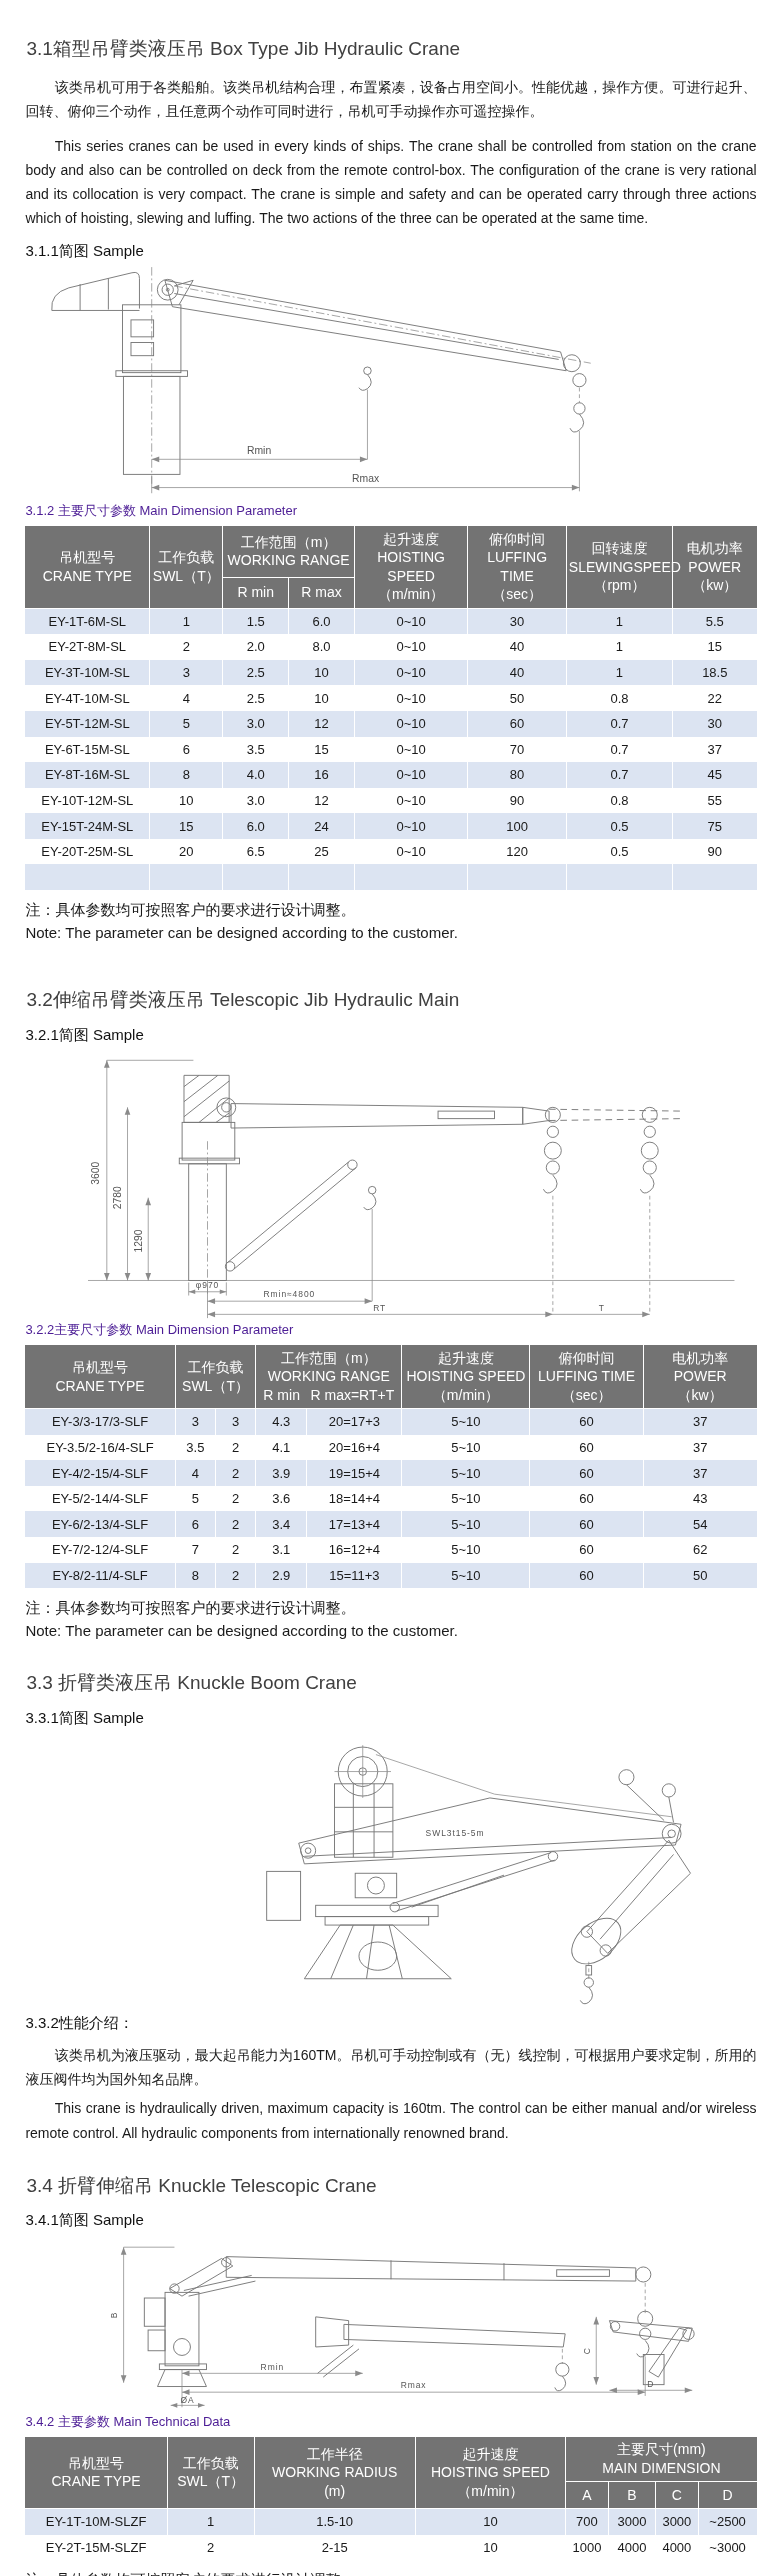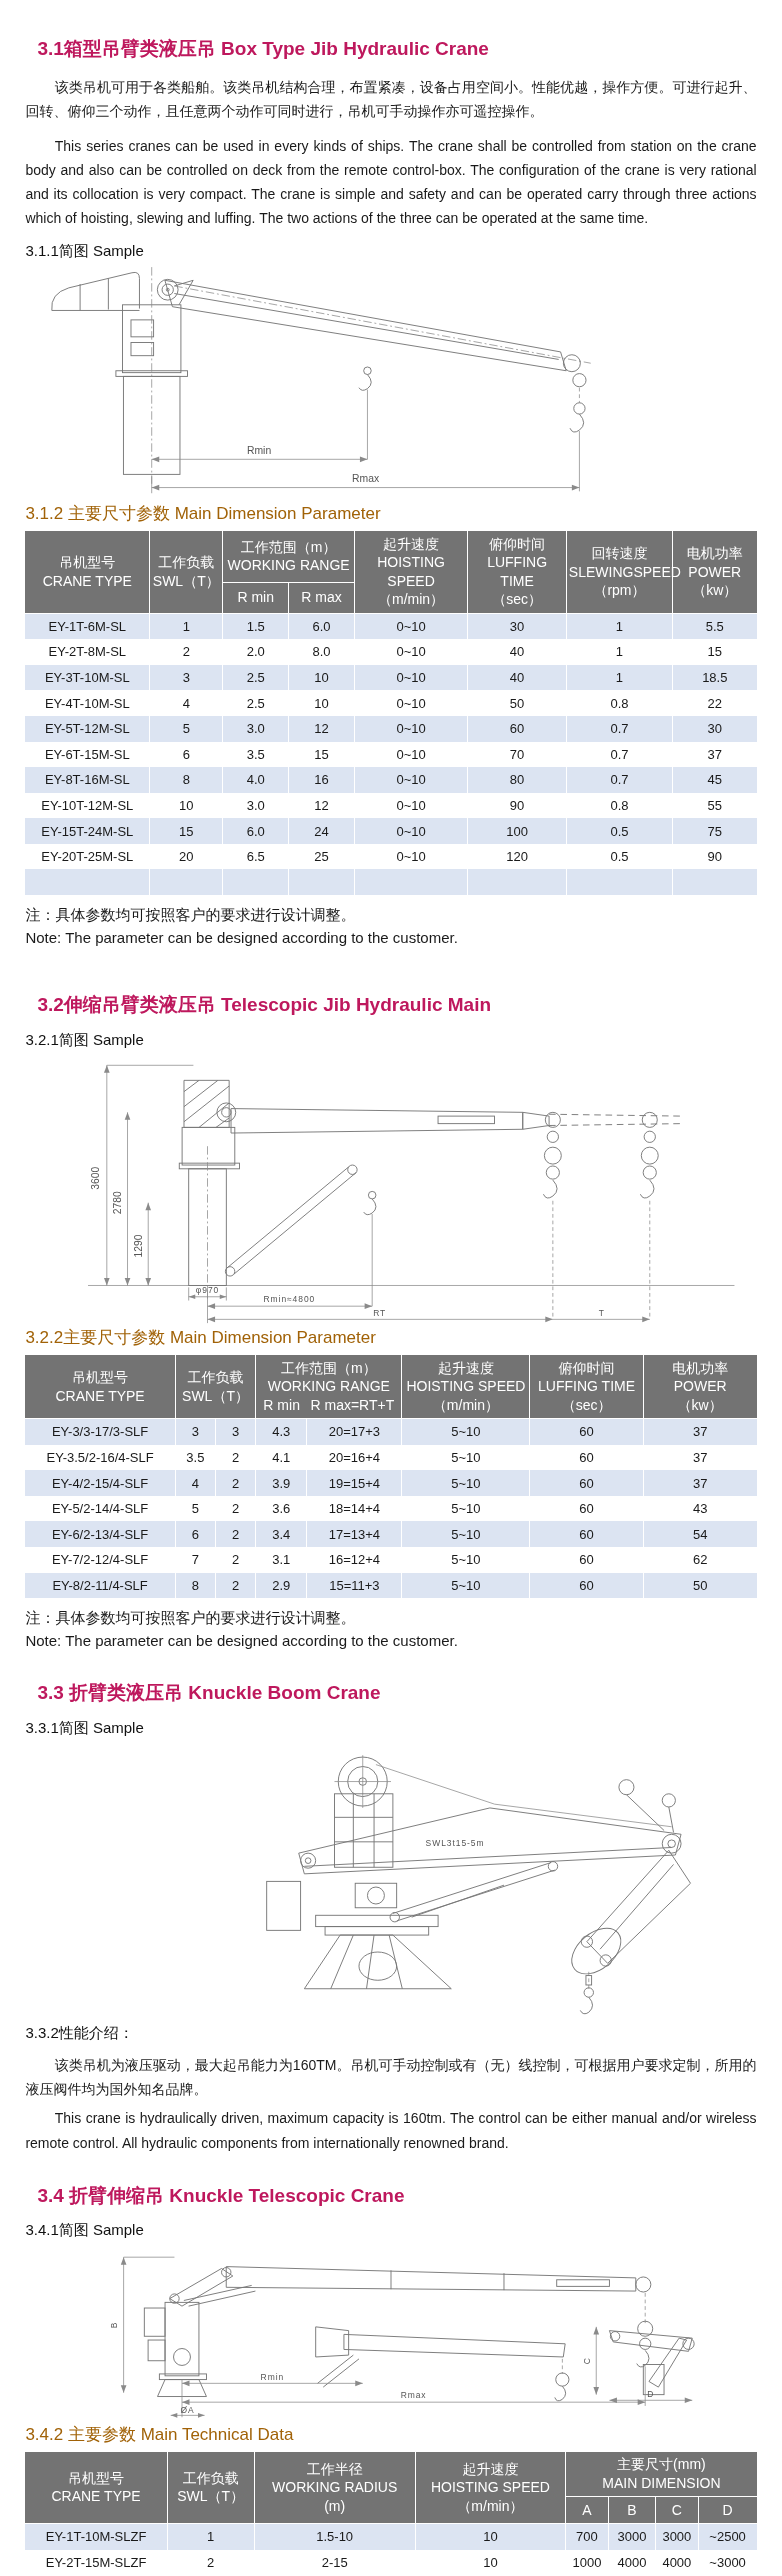--- a/index.html
+++ b/index.html
@@ -1,20 +1,20 @@
 <!DOCTYPE html>
 <html style="font-size:15px"><head>
 <meta charset="utf-8">
 <style>
   html,body{margin:0;padding:0;background:#fff;}
   body{width:782px;font-family:"Liberation Sans","DejaVu Sans",sans-serif;color:#1a1a1a;}
   .page{width:782px;height:2576px;overflow:hidden;box-sizing:border-box;padding:36px 25.4px 9.4px 25.4px;}
-  .sec-h{color:#be185d;font-size:19px;line-height:1.35;margin:0 0 13px 12px;font-weight:700;}
+  .sec-h{color:#404040;font-size:19px;line-height:1.35;margin:0 0 13px 1px;font-weight:400;}
   .sub-h{font-size:15px;color:#111;margin:0 0 3.8px 0;}
-  .dim-h{font-size:17px;color:#a16207;margin:0 0 5.7px 0;}
+  .dim-h{font-size:13px;color:#4c1d95;margin:0 0 5.7px 0;}
   .para{font-size:14px;line-height:1.72;text-align:justify;text-indent:2.1em;margin:0 0 11.3px 0;}
   .note{font-size:15px;line-height:1.55;margin:7.5px 0 0 0;}
   .gap-lg{height:43px;}
   .gap-md{height:28px;}
   .ptable{width:100%;border-collapse:collapse;table-layout:fixed;}
   .ptable thead th{background:#737373;color:#fff;font-weight:400;font-size:14px;line-height:1.32;
     padding:3.8px 1.9px;border:1.9px solid #fff;vertical-align:middle;}
   .ptable thead tr:first-child th{border-top:none;}
   .ptable th:first-child{border-left:none;}
   .ptable th:last-child{border-right:none;}

